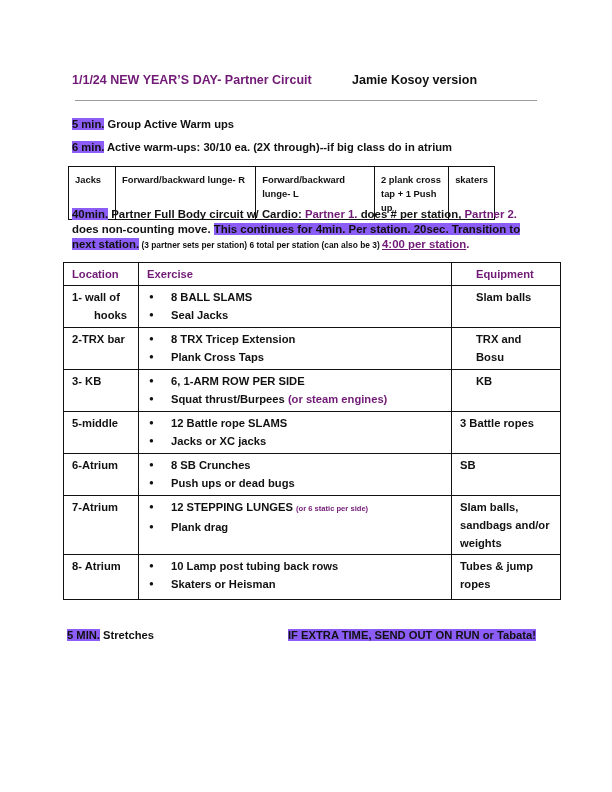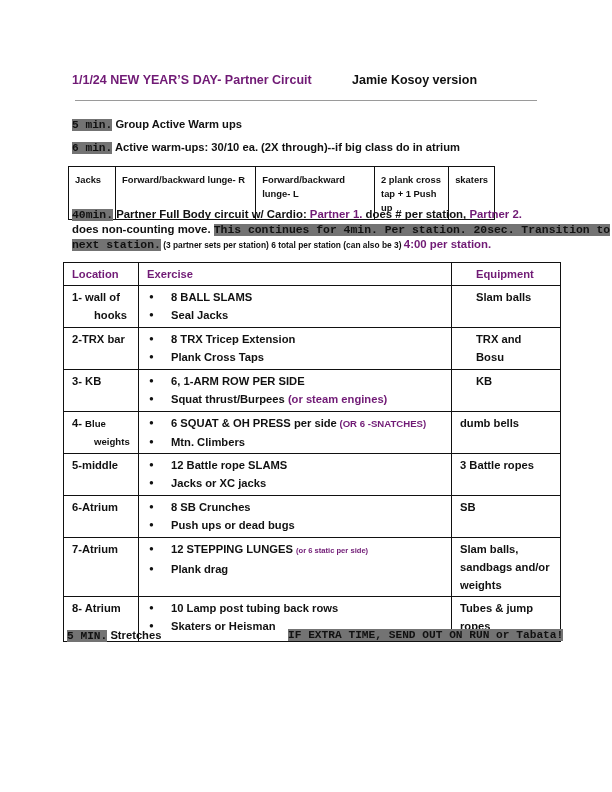--- a/index.html
+++ b/index.html
@@ -2,22 +2,22 @@
 <html><head>
 <meta charset="utf-8">
 <style>
   html, body { margin: 0; padding: 0; }
   body {
     width: 612px; height: 792px; background: #ffffff; position: relative; overflow: hidden;
     font-family: "Liberation Sans", "DejaVu Sans", sans-serif; color: #111111; font-weight: bold;
   }
   .abs { position: absolute; }
   .red { color: #701a75; }
-  .hl { background: #737373; font-family: Liberation Mono, monospace; }
-  .u { }
+  .hl { background: #8b5cf6; }
+  .u { text-decoration: underline; }
   .title { left: 72px; top: 73px; font-size: 12.5px; white-space: nowrap; }
   .version { left: 352px; top: 73px; font-size: 12.5px; white-space: nowrap; }
   .hr { left: 75px; top: 100px; width: 462px; height: 1px; background: #9a9a9a; }
   .line { font-size: 11.2px; white-space: nowrap; }
   table { border-collapse: collapse; position: absolute; }
   td { border: 1px solid #111; vertical-align: top; font-size: 9.4px; line-height: 14px; }
   .warm td { padding: 6px 6px 4px 6px; }
   .main td { font-size: 11.2px; line-height: 18px; padding: 2px 8px 2px 8px; }
   .main ul { margin: 0; padding: 0; list-style: none; }
   .main li { position: relative; padding-left: 24px; }
@@ -93,30 +93,20 @@
     <td>3- KB</td>
     <td>
           <ul>
             <li>6, 1-ARM ROW PER SIDE</li>
             <li><span>Squat thrust/Burpees </span><span class="red">(or steam engines)</span></li>
           </ul>
         </td>
     <td style="padding-left:24px">KB</td>
   </tr>
   <tr style="height:42px">
-    <td><span>4- </span><span style="font-size:9.6px">Blue</span><span class="loc-indent" style="font-size:9.6px">weights</span></td>
-    <td>
-          <ul>
-            <li><span>6 SQUAT &amp; OH PRESS </span><span class="u">per side</span><span class="red small" style="font-size:9.6px"> (OR 6 -SNATCHES)</span></li>
-            <li>Mtn. Climbers</li>
-          </ul>
-        </td>
-    <td>dumb bells</td>
-  </tr>
-  <tr style="height:42px">
     <td>5-middle</td>
     <td>
           <ul>
             <li>12 Battle rope SLAMS</li>
             <li>Jacks or XC jacks</li>
           </ul>
         </td>
     <td>3 Battle ropes</td>
   </tr>
   <tr style="height:42px">

